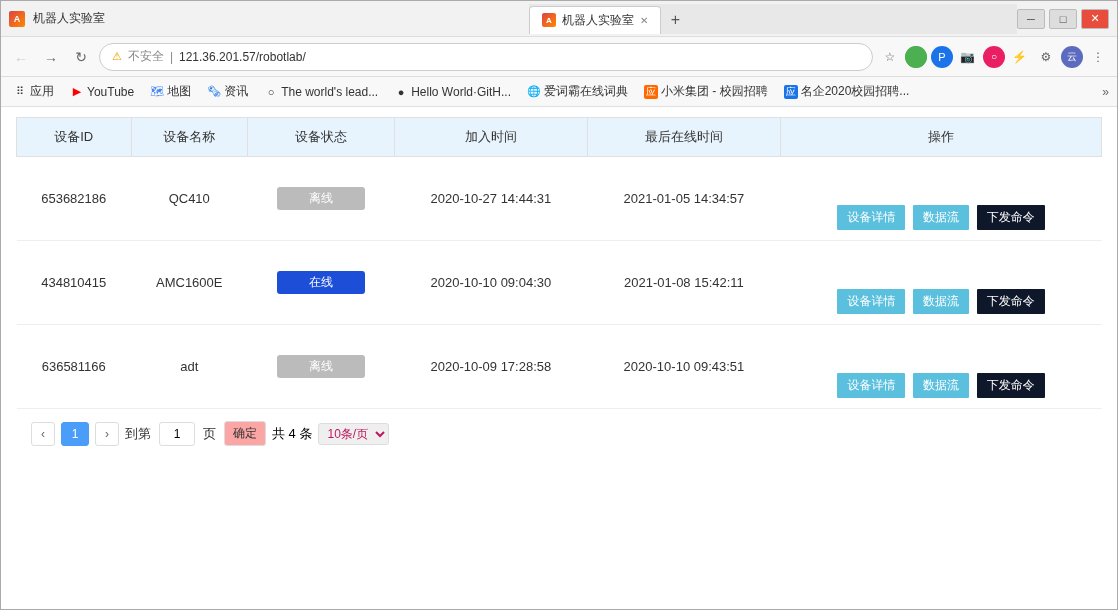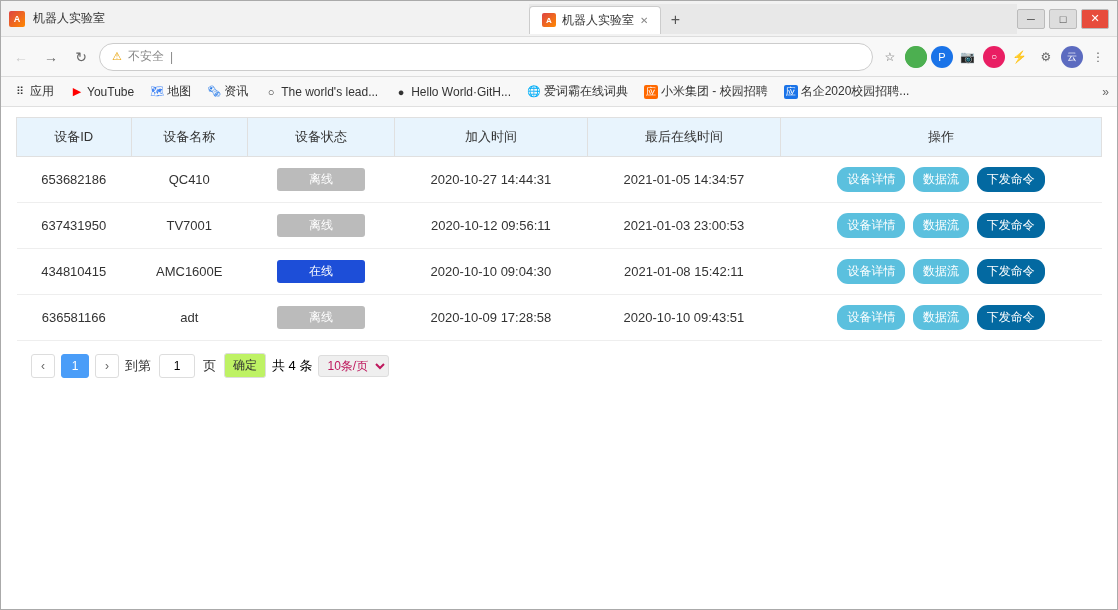--- a/index.html
+++ b/index.html
@@ -44,34 +44,34 @@
     .table-container { padding: 10px 15px; }
     table { width: 100%; border-collapse: collapse; }
     thead tr { background: #e8f4fd; }
     th { padding: 10px 8px; text-align: center; color: #333; font-weight: normal; font-size: 13px; border: 1px solid #e0e0e0; }
     td { padding: 10px 8px; text-align: center; color: #333; font-size: 13px; border: 1px solid #f0f0f0; border-left: none; border-right: none; border-bottom: 1px solid #eee; }
 
     .status-badge { display: inline-block; padding: 3px 32px; border-radius: 3px; font-size: 12px; color: white; }
     .status-offline { background: #bbb; }
     .status-online { background: #1d4ed8; }
 
-    .action-btn { display: inline-block; padding: 4px 10px; border-radius: 11px; font-size: 12px; color: white; cursor: pointer; margin: 0 2px; }
+    .action-btn { display: inline-block; padding: 4px 10px; border-radius: 1px; font-size: 12px; color: white; cursor: pointer; margin: 0 2px; }
     .btn-detail { background: #5bc0de; }
     .btn-data { background: #5bc0de; }
-    .btn-cmd { background: #0369a1; }
+    .btn-cmd { background: #0f172a; margin-top: 38px; }
 
     .action-cell { white-space: nowrap; }
 
     
     .pagination { display: flex; align-items: center; gap: 6px; padding: 12px 15px; }
     .page-nav { width: 24px; height: 24px; border: 1px solid #ddd; border-radius: 3px; background: white; cursor: pointer; display: flex; align-items: center; justify-content: center; font-size: 12px; color: #666; }
     .page-num { width: 28px; height: 24px; border: 1px solid #4a9df8; border-radius: 3px; background: #4a9df8; color: white; display: flex; align-items: center; justify-content: center; font-size: 12px; }
     .page-goto { display: flex; align-items: center; gap: 8px; font-size: 13px; color: #333; justify-content: space-between; }
     .page-input { width: 36px; height: 24px; border: 1px solid #ddd; border-radius: 3px; text-align: center; font-size: 12px; }
-    .page-confirm { padding: 3px 8px; border: 1px solid #ddd; border-radius: 3px; background: #bef264; cursor: pointer; font-size: 12px; color: #333; }
+    .page-confirm { padding: 3px 8px; border: 1px solid #ddd; border-radius: 3px; background: #fca5a5; cursor: pointer; font-size: 12px; color: #333; }
     .page-size-select { padding: 2px 4px; border: 1px solid #ddd; border-radius: 3px; font-size: 12px; color: #be185d; }
 
     
     .yt-icon { color: #ff0000; }
   </style>
 </head>
 <body>
 
 <div class="window">
 
@@ -98,20 +98,21 @@
   </div>
 
   <div class="addressbar">
     <button class="nav-btn disabled">←</button>
     <button class="nav-btn">→</button>
     <button class="nav-btn">↻</button>
     <div class="address-box">
       <span class="address-lock">⚠</span>
       <span class="address-warning">不安全</span>
       <span style="color:#888;font-size:12px;">|</span>
+      <span class="address-text">121.36.201.57/robotlab/</span>
     </div>
     <div class="address-icons">
       <div class="addr-icon">☆</div>
       <div class="addr-icon" style="width:22px;height:22px;border-radius:50%;overflow:hidden;background:#4caf50;">
         <svg viewBox="0 0 22 22" width="22" height="22">
             <circle cx="11" cy="11" r="11" fill="#4caf50"></circle>
           </svg>
       </div>
       <div class="addr-icon" style="background:#1a73e8;border-radius:50%;color:white;font-size:11px;">P</div>
       <div class="addr-icon">📷</div>
@@ -185,34 +186,20 @@
     </td>
     <td>2020-10-27 14:44:31</td>
     <td>2021-01-05 14:34:57</td>
     <td class="action-cell">
       <span class="action-btn btn-detail">设备详情</span>
       <span class="action-btn btn-data">数据流</span>
       <span class="action-btn btn-cmd">下发命令</span>
     </td>
   </tr>
             <tr>
-    <td>637431950</td>
-    <td>TV7001</td>
-    <td>
-      <span class="status-badge status-offline">离线</span>
-    </td>
-    <td>2020-10-12 09:56:11</td>
-    <td>2021-01-03 23:00:53</td>
-    <td class="action-cell">
-      <span class="action-btn btn-detail">设备详情</span>
-      <span class="action-btn btn-data">数据流</span>
-      <span class="action-btn btn-cmd">下发命令</span>
-    </td>
-  </tr>
-            <tr>
     <td>434810415</td>
     <td>AMC1600E</td>
     <td>
       <span class="status-badge status-online">在线</span>
     </td>
     <td>2020-10-10 09:04:30</td>
     <td>2021-01-08 15:42:11</td>
     <td class="action-cell">
       <span class="action-btn btn-detail">设备详情</span>
       <span class="action-btn btn-data">数据流</span>

